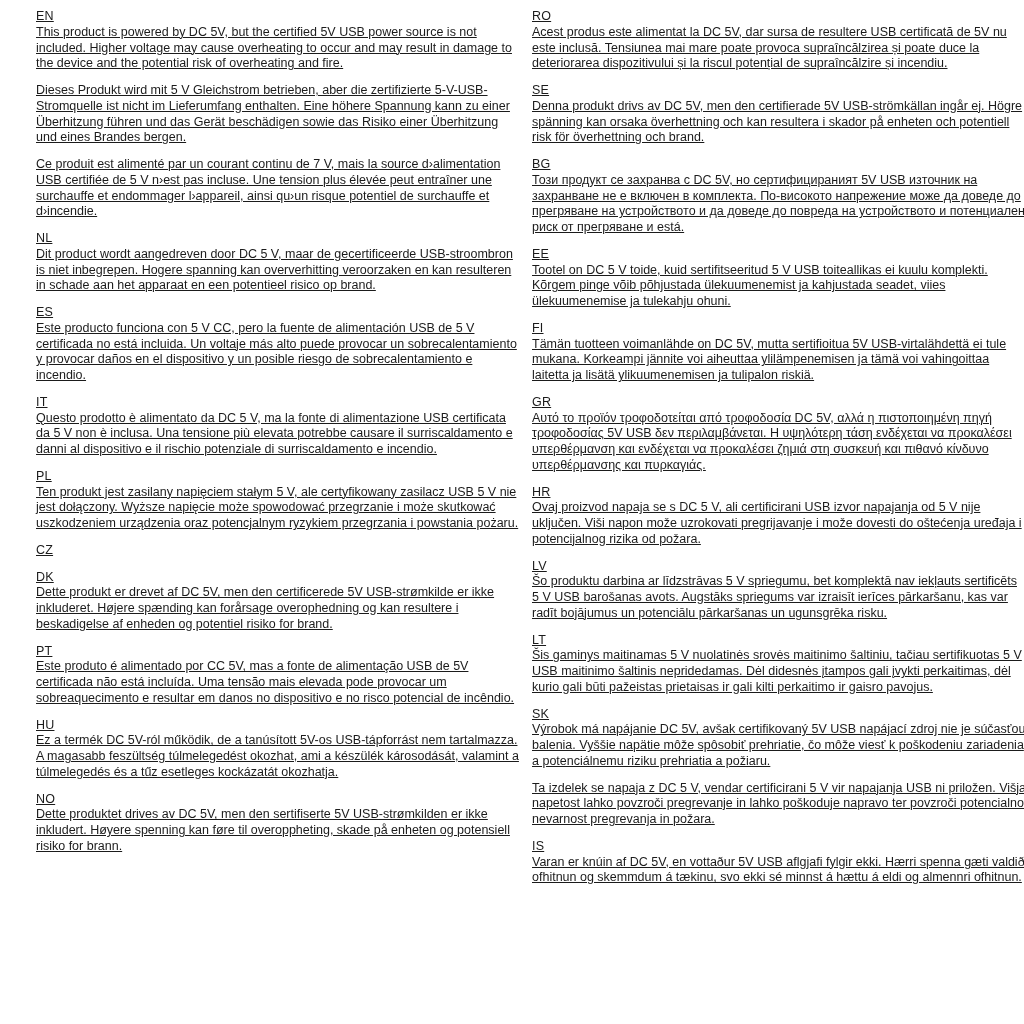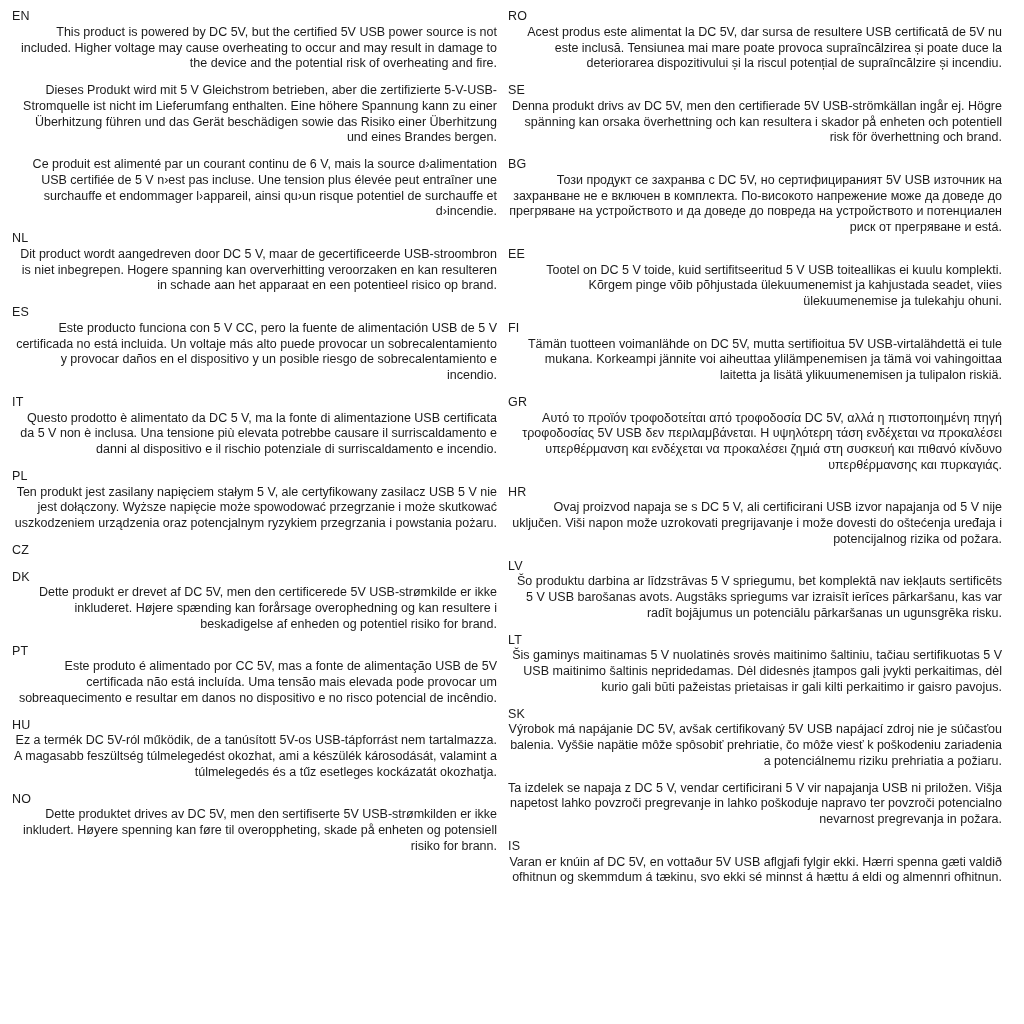--- a/index.html
+++ b/index.html
@@ -7,56 +7,57 @@
   body {
     width: 1024px;
     height: 1024px;
     background: #ffffff;
     font-family: "Liberation Sans", "DejaVu Sans", sans-serif;
     color: #1b1b1b;
     overflow: hidden;
   }
   .page {
     display: flex;
-    padding: 9px 14px 0 12px;
+    padding: 9px 14px 0 36px;
     gap: 11px;
+    text-decoration: underline;
   }
   .col-left  { width: 485px; flex: 0 0 auto; }
   .col-right { width: 494px; flex: 0 0 auto; }
   .section { margin: 0 0 11px 0; }
   .lang-code {
     font-size: 12.5px;
     line-height: 1.26;
     font-weight: 400;
     letter-spacing: 0.2px;
   }
   .lang-text {
     font-size: 12.5px;
     line-height: 1.26;
-    text-align: right;
+    text-align: left;
   }
 </style>
 </head>
 <body>
 
 <div class="page">
 
   <div class="col-left">
 
     <div class="section">
       <div class="lang-code">EN</div>
       <div class="lang-text">This product is powered by DC 5V, but the certified 5V USB power source is not included. Higher voltage may cause overheating to occur and may result in damage to the device and the potential risk of overheating and fire.</div>
     </div>
 
     <div class="section">
       <div class="lang-text">Dieses Produkt wird mit 5 V Gleichstrom betrieben, aber die zertifizierte 5-V-USB-Stromquelle ist nicht im Lieferumfang enthalten. Eine höhere Spannung kann zu einer Überhitzung führen und das Gerät beschädigen sowie das Risiko einer Überhitzung und eines Brandes bergen.</div>
     </div>
 
     <div class="section">
-      <div class="lang-text">Ce produit est alimenté par un courant continu de 6 V, mais la source d›alimentation USB certifiée de 5 V n›est pas incluse. Une tension plus élevée peut entraîner une surchauffe et endommager l›appareil, ainsi qu›un risque potentiel de surchauffe et d›incendie.</div>
+      <div class="lang-text">Ce produit est alimenté par un courant continu de 7 V, mais la source d›alimentation USB certifiée de 5 V n›est pas incluse. Une tension plus élevée peut entraîner une surchauffe et endommager l›appareil, ainsi qu›un risque potentiel de surchauffe et d›incendie.</div>
     </div>
 
     <div class="section">
       <div class="lang-code">NL</div>
       <div class="lang-text">Dit product wordt aangedreven door DC 5 V, maar de gecertificeerde USB-stroombron is niet inbegrepen. Hogere spanning kan oververhitting veroorzaken en kan resulteren in schade aan het apparaat en een potentieel risico op brand.</div>
     </div>
 
     <div class="section">
       <div class="lang-code">ES</div>
       <div class="lang-text">Este producto funciona con 5 V CC, pero la fuente de alimentación USB de 5 V certificada no está incluida. Un voltaje más alto puede provocar un sobrecalentamiento y provocar daños en el dispositivo y un posible riesgo de sobrecalentamiento e incendio.</div>

